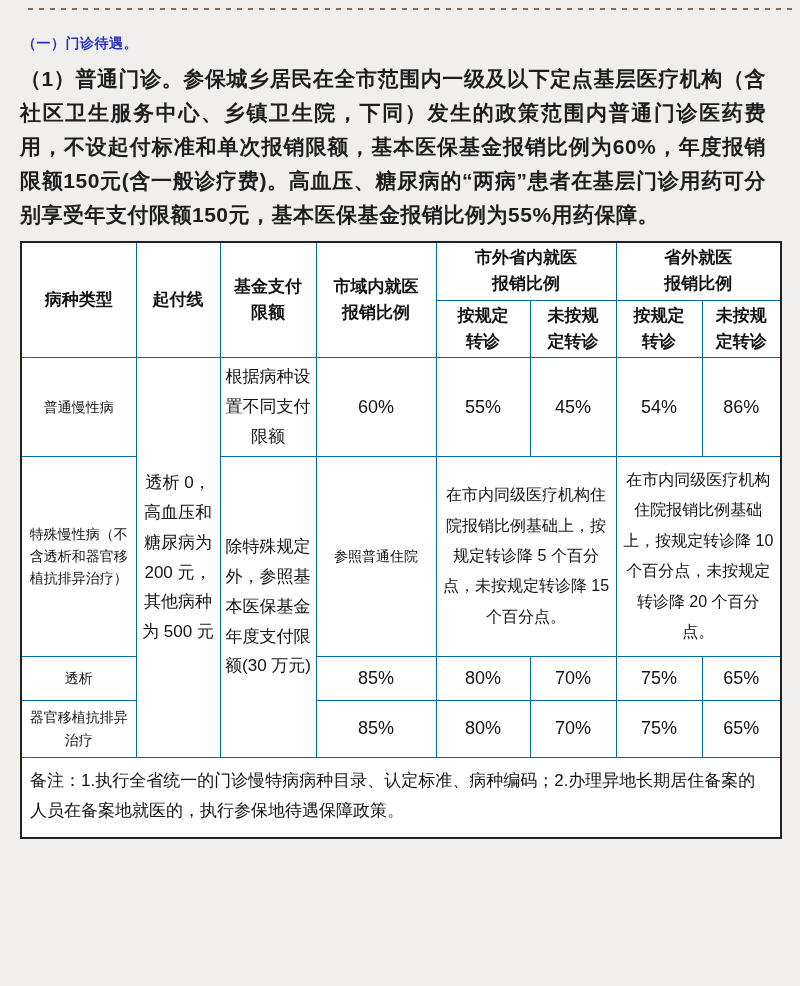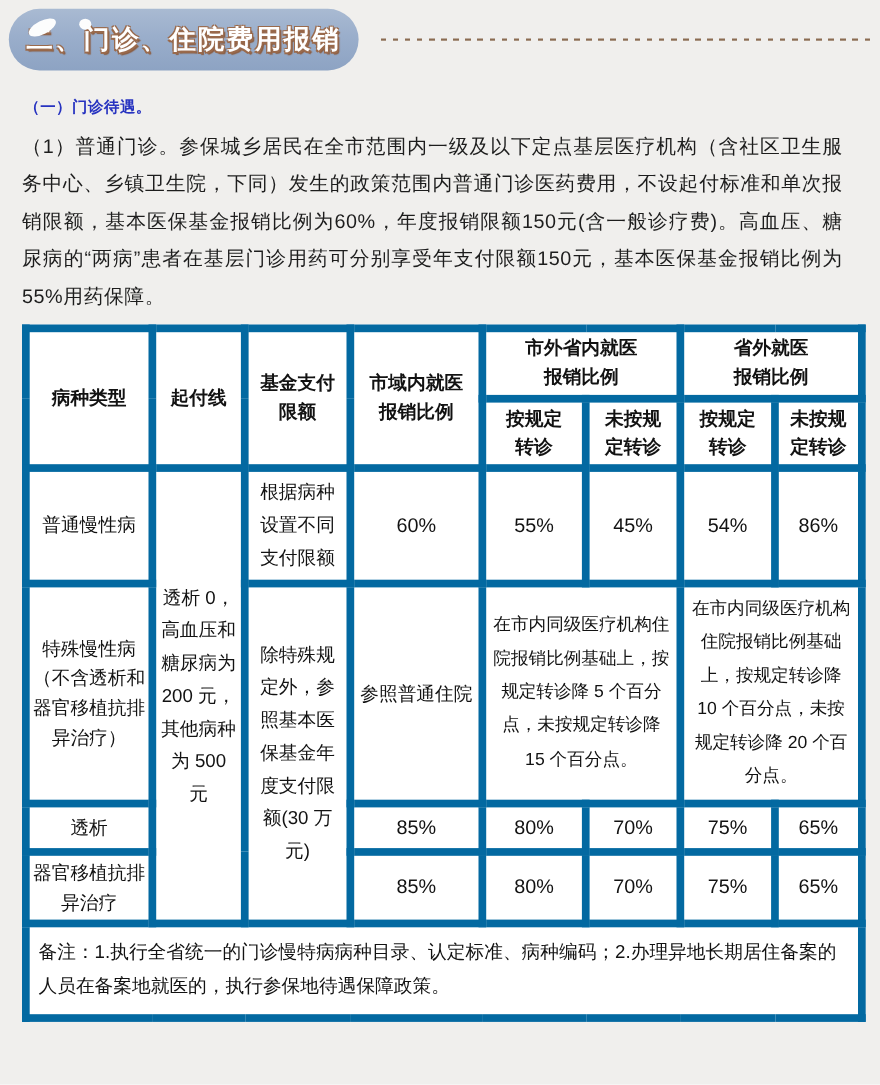--- a/index.html
+++ b/index.html
@@ -34,52 +34,47 @@
     flex:1;height:2px;margin-left:20px;margin-right:2px;
     background:repeating-linear-gradient(90deg,#8b6c52 0 5px,transparent 5px 11px);
   }
   
   main{padding:0 20px;}
   .sec-heading{
     color:#2733c0;font-size:14px;font-weight:bold;margin:25px 0 0 2px;
     letter-spacing:0.5px;
   }
   p.body-para{
-    font-size:18px;font-weight:normal;line-height:34px;letter-spacing:0.5px;
+    font-size:21px;font-weight:bold;line-height:34px;letter-spacing:0.5px;
     text-align:justify;margin:9px 14px 0 0;color:#1d1d1d;
   }
   .red-inline{color:#e8321c;display:inline-block;}
   
   table.benefits{
     width:760px;table-layout:fixed;border-collapse:collapse;background:#ffffff;
     margin-top:9px;border:2px solid #222;
   }
   .benefits th,.benefits td{
-    border:7px solid #0369a1;text-align:center;vertical-align:middle;
+    border:1px solid #0369a1;text-align:center;vertical-align:middle;
     padding:2px 3px;color:#121212;
   }
   .benefits th{font-size:17px;font-weight:bold;white-space:pre-line;line-height:1.55;}
-  .benefits td{font-size:17px;font-weight:normal;line-height:1.6;}
+  .benefits td{font-size:14px;font-weight:normal;line-height:1.6;}
   td.num{font-family:Liberation Sans, sans-serif;font-size:18px;}
   td.longtext{font-size:16px;line-height:1.9;padding:4px 6px;margin-left:31px;}
   td.fundtext{font-size:17px;line-height:1.75;padding:4px 4px;margin-left:36px;}
   td.note-cell{text-align:left;font-size:17px;line-height:1.8;padding:8px 8px 10px 8px;}
   tr.hrow1{height:48px;} tr.hrow2{height:57px;}
   tr.row-common{height:93px;} tr.row-special{height:200px;}
   tr.row-dialysis{height:44px;} tr.row-organ{height:57px;}
 </style>
 </head>
 <body>
 
 <div class="banner-row">
-  <div class="badge">
-    <span class="shine-big"></span>
-    <span class="shine-small"></span>
-    <span class="badge-label">二、门诊、住院费用报销</span>
-  </div>
   <div class="dotted-divider"></div>
 </div>
 
 <main>
 
   <div class="sec-heading">（一）门诊待遇。</div>
 
   <p class="body-para">（1）普通门诊。参保城乡居民在全市范围内一级及以下定点基层医疗机构（含社区卫生服务中心、乡镇卫生院，下同）发生的政策范围内普通门诊医药费用，不设起付标准和单次报销限额，基本医保基金报销比例为60%，年度报销限额150元(含一般诊疗费)。高血压、糖尿病的“两病”患者在基层门诊用药可分别享受年支付限额150元，基本医保基金报销比例为55%用药保障。</p>
 
 

